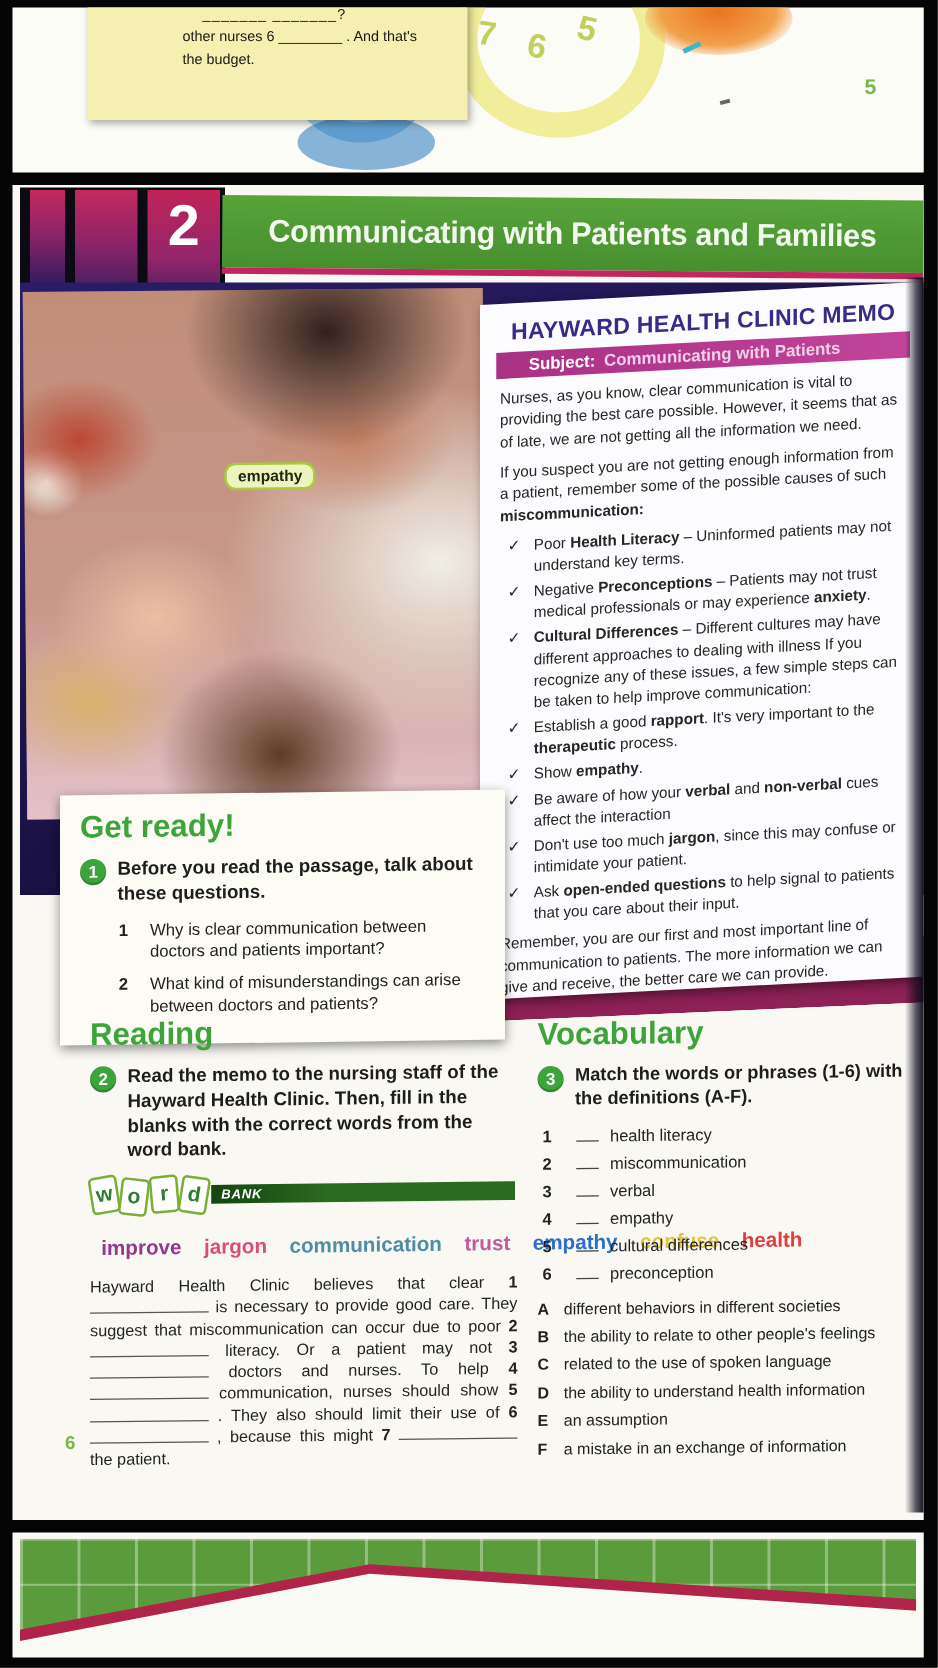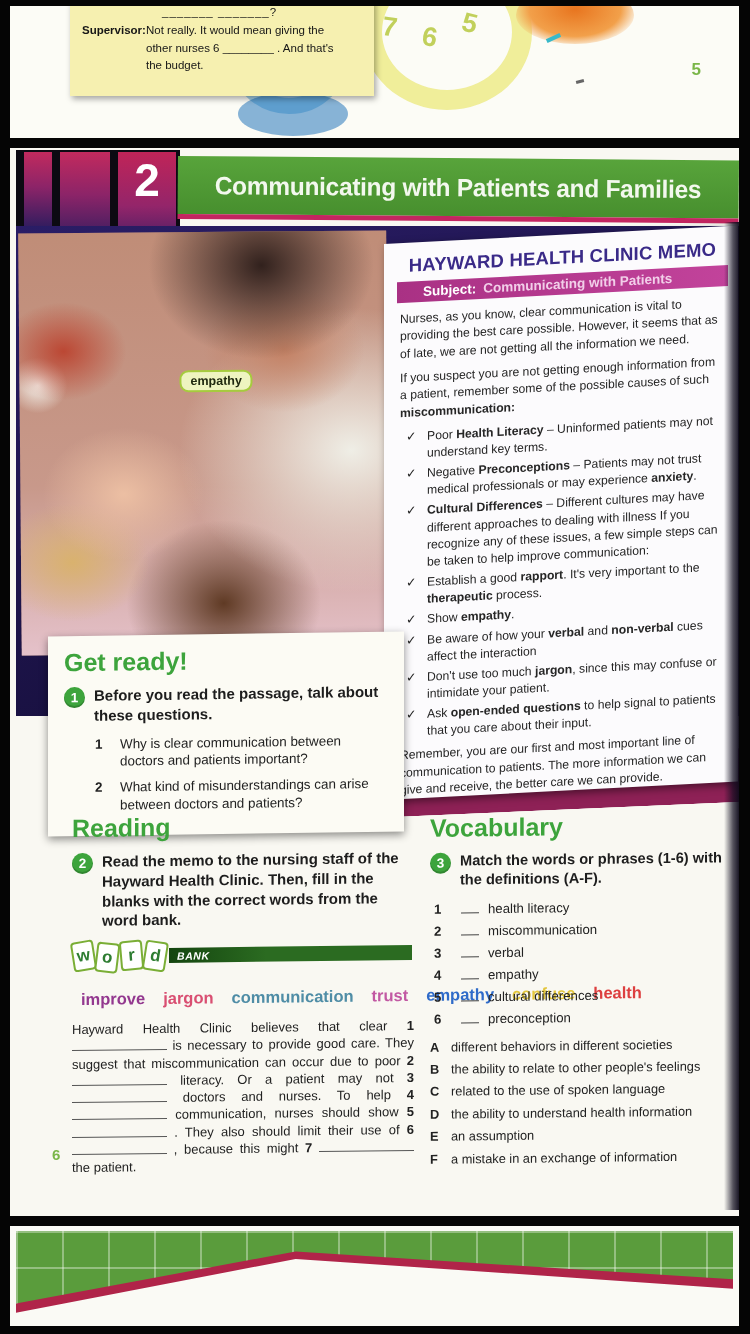--- a/index.html
+++ b/index.html
@@ -152,24 +152,20 @@
     <div class="clock-nums">
         <span class="clock-num">7</span>
         <span class="clock-num">6</span>
         <span class="clock-num">5</span>
       </div>
     <div class="blob-orange"></div>
     <div class="tick-cyan"></div>
     <div class="speck"></div>
     <div class="note">
       <div class="note-blanks">_______  _______?</div>
-      <div class="note-row">
-        <span class="note-speaker">Supervisor:</span>
-        <span>Not really. It would mean giving the</span>
-      </div>
       <div class="note-indent">other nurses 6 ________ . And that's</div>
       <div class="note-indent">the budget.</div>
     </div>
     <div class="page-num-5">5</div>
   </div>
 
   <div id="unit-page">
     <div class="hdr-black"></div>
     <div class="bar bar1"></div>
     <div class="bar bar2"></div>

